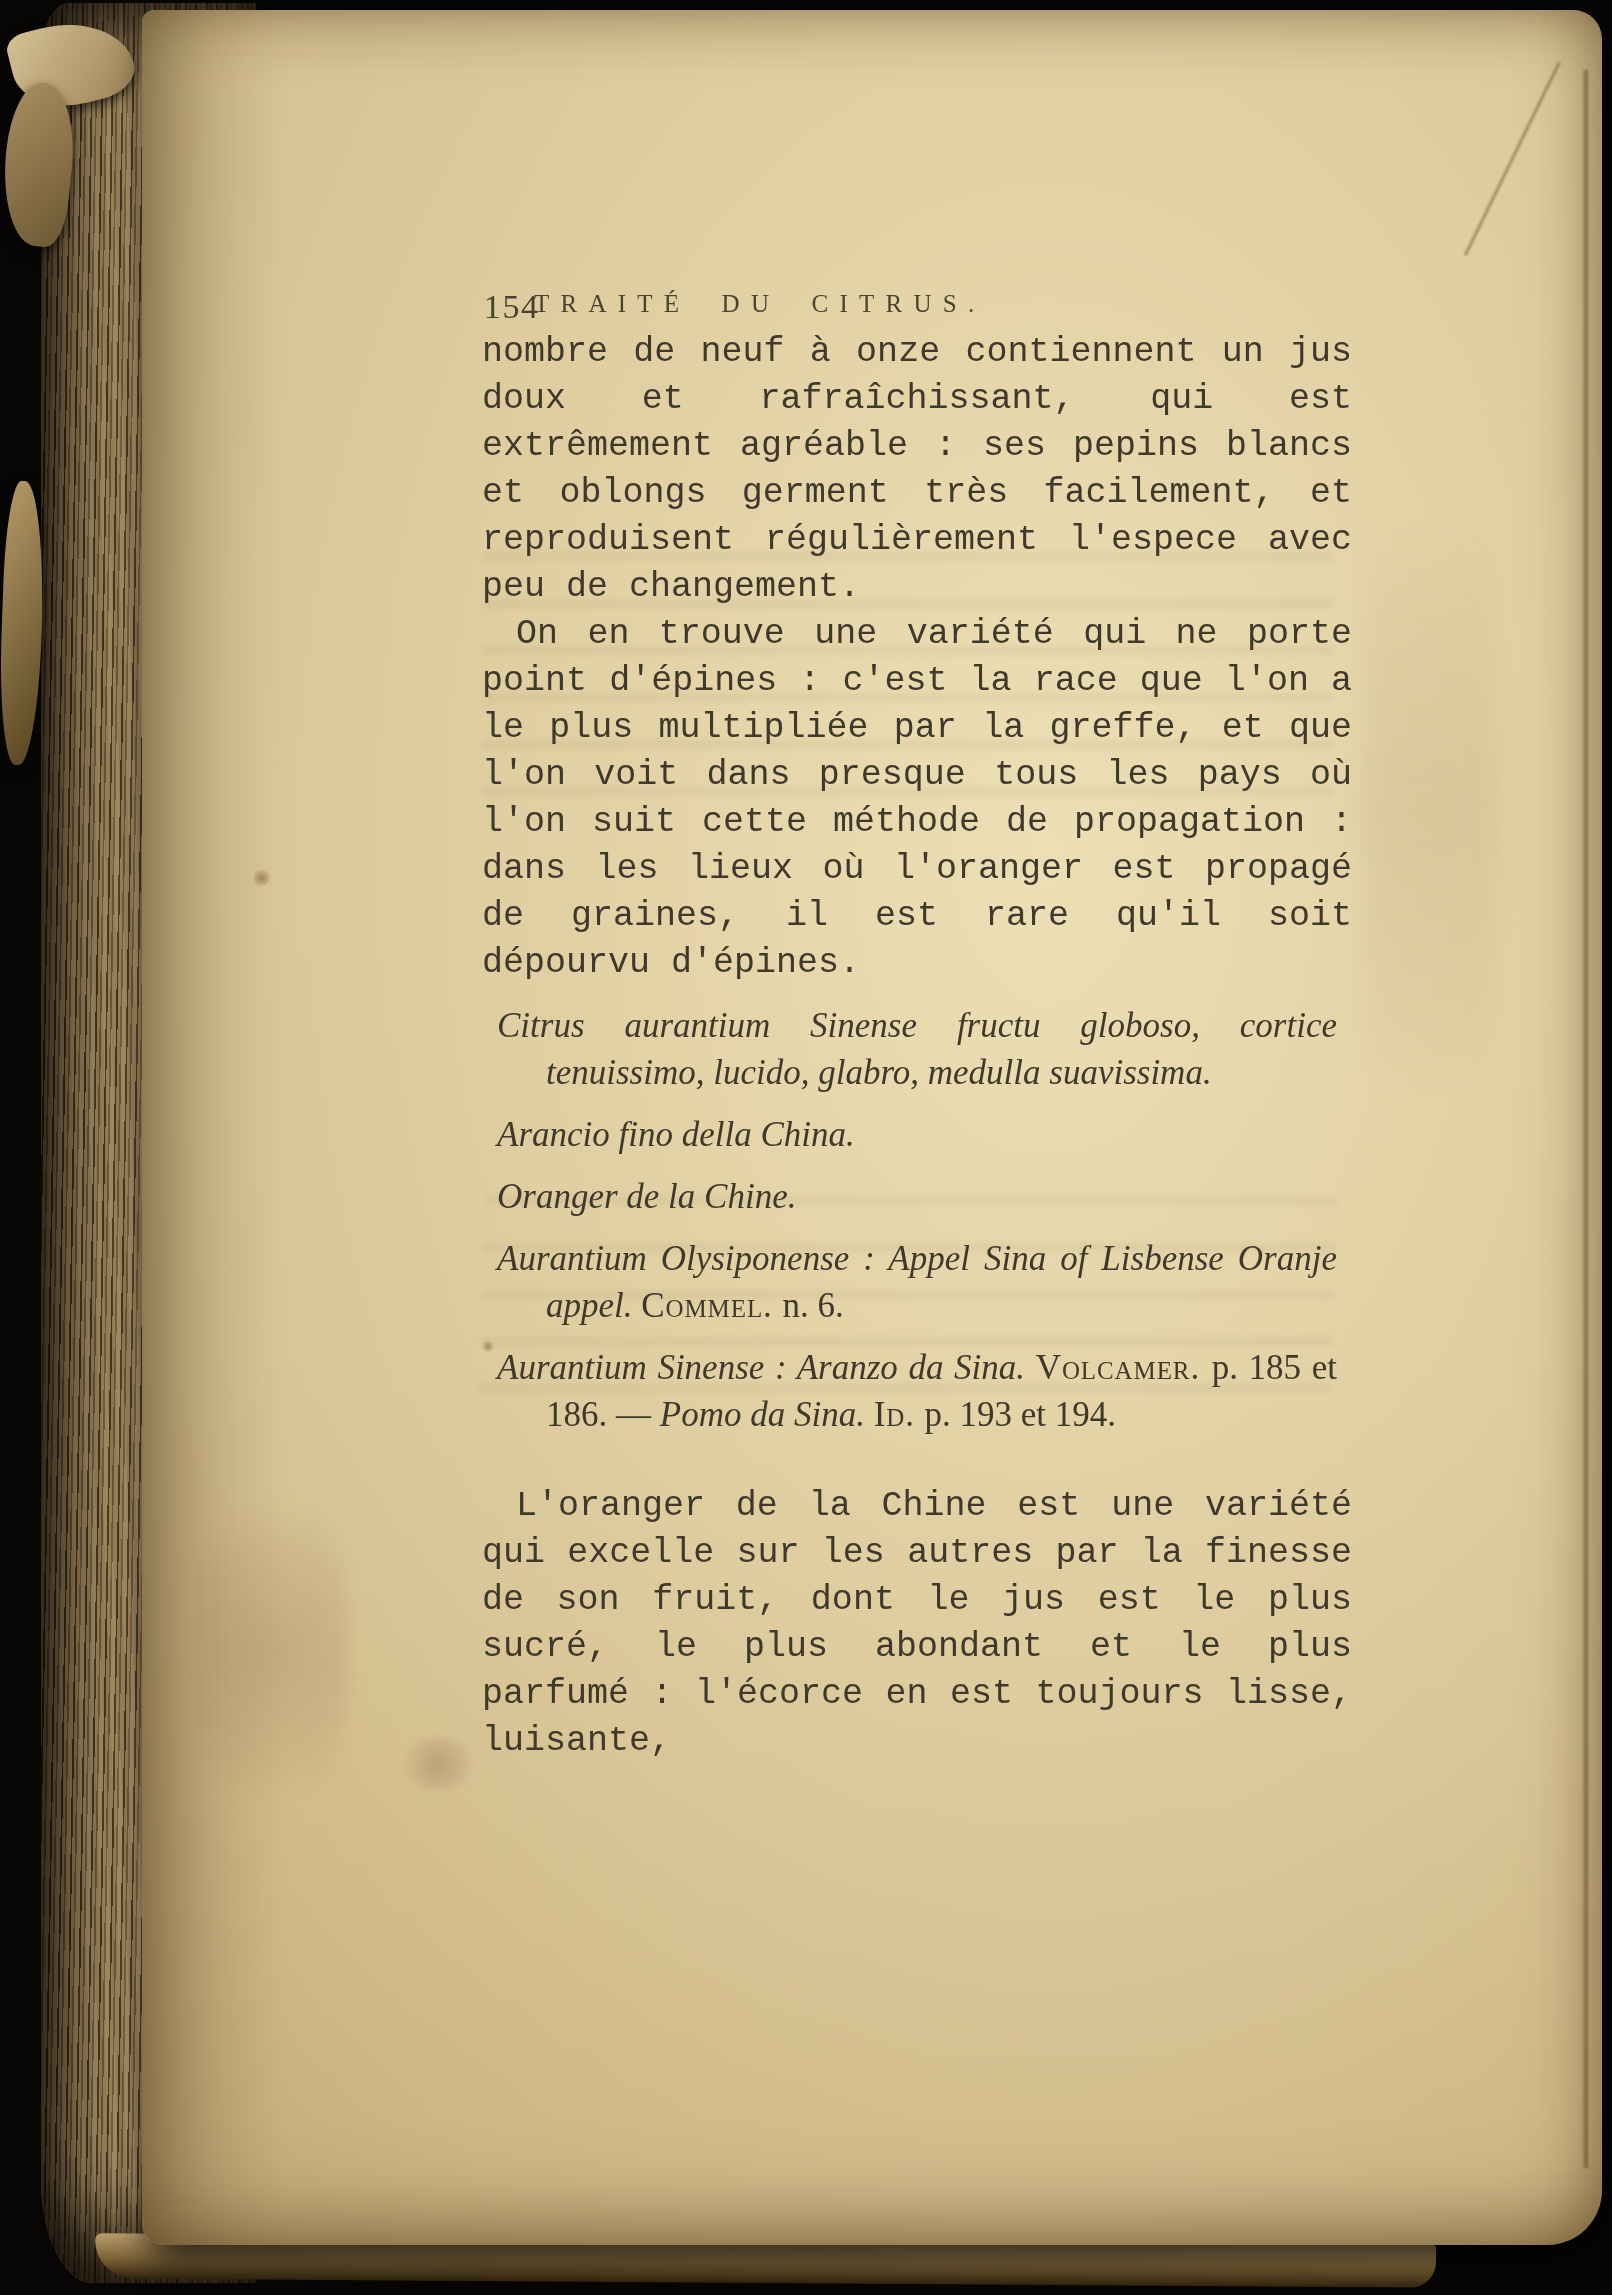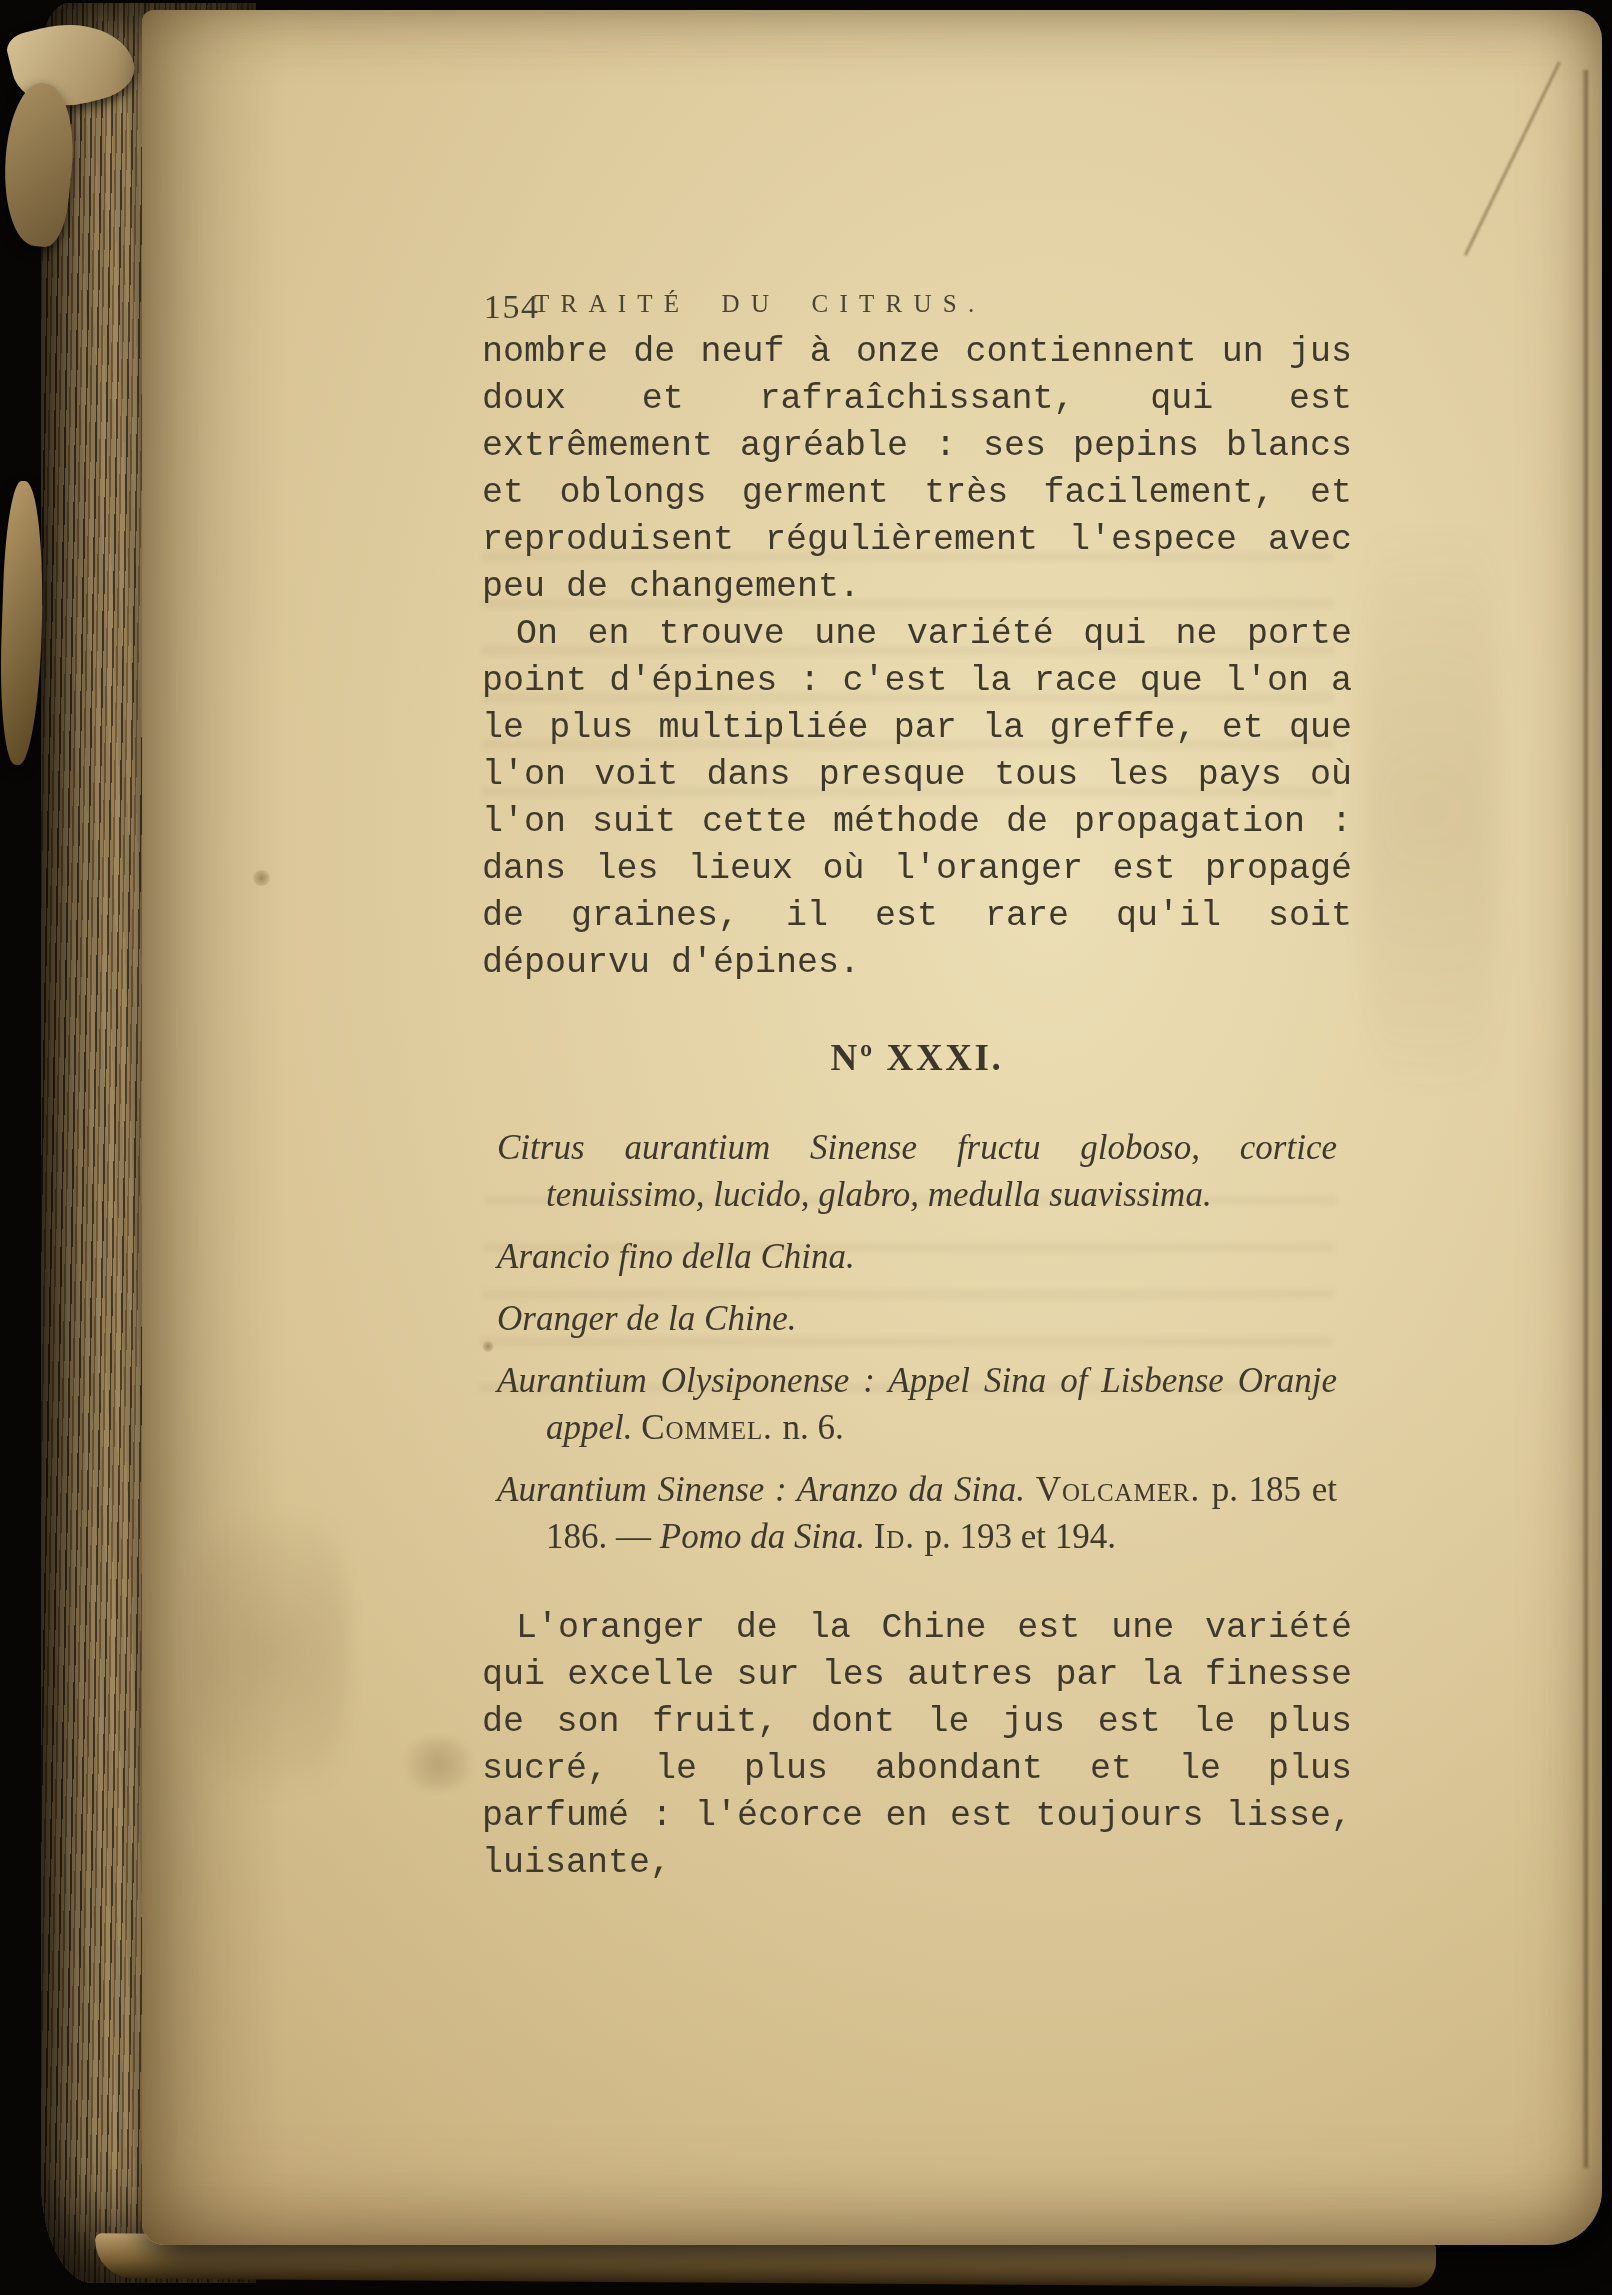--- a/index.html
+++ b/index.html
@@ -170,21 +170,20 @@
     <div class="content">
 
       <header class="running-head">
         <span class="page-num">154</span>
         <span class="head-title">TRAITÉ DU CITRUS.</span>
       </header>
 
       <p class="body-par">nombre de neuf à onze contiennent un jus doux et rafraîchissant, qui est extrêmement agréable : ses pepins blancs et oblongs germent très facilement, et reproduisent régulièrement l'espece avec peu de changement.</p>
       <p class="body-par indent">On en trouve une variété qui ne porte point d'épines : c'est la race que l'on a le plus multipliée par la greffe, et que l'on voit dans presque tous les pays où l'on suit cette méthode de propagation : dans les lieux où l'oranger est propagé de graines, il est rare qu'il soit dépourvu d'épines.</p>
 
-      <h2 class="section-head">Nº XXXI.</h2>
 
       <div class="entries">
 
         <p class="entry"><span class="it">Citrus aurantium Sinense fructu globoso, cortice tenuissimo, lucido, glabro, medulla suavissima.</span></p>
 
         <p class="entry"><span class="it">Arancio fino della China.</span></p>
 
         <p class="entry"><span class="it">Oranger de la Chine.</span></p>
 
 

